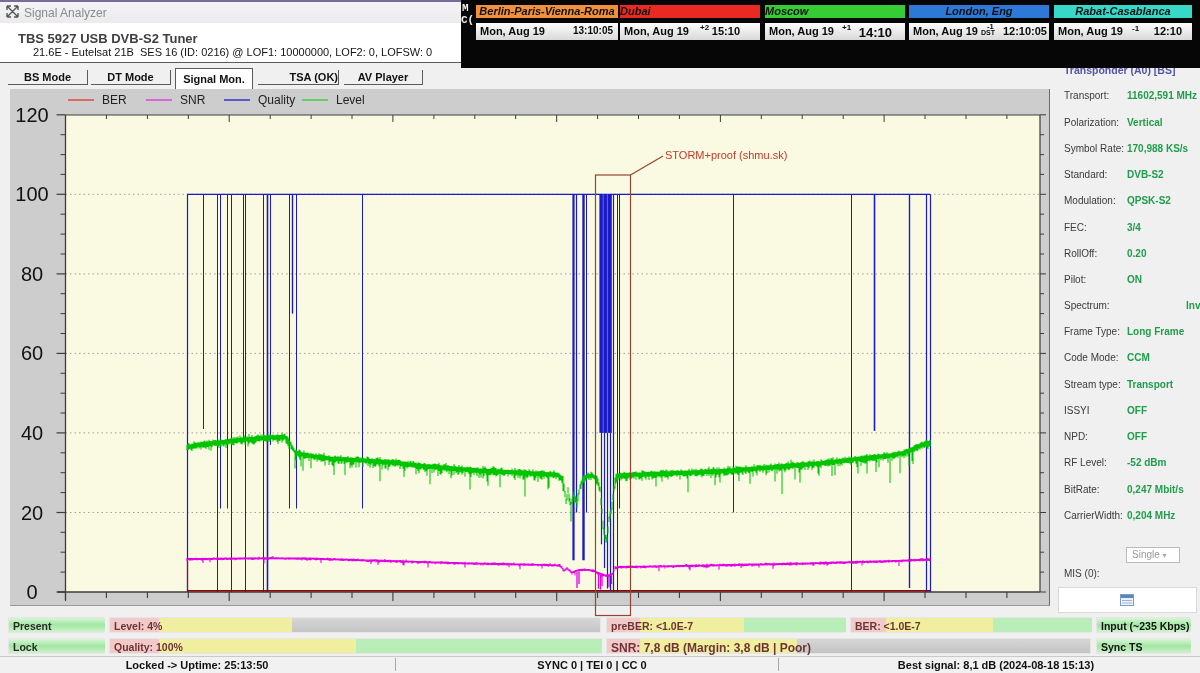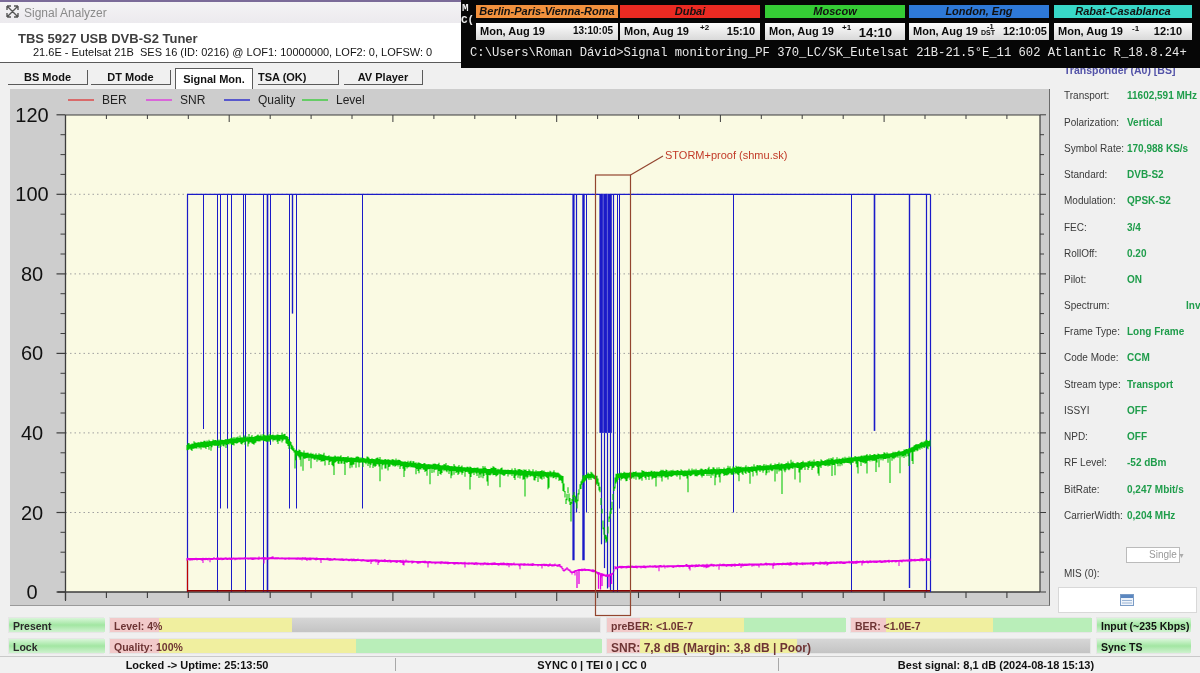--- a/index.html
+++ b/index.html
@@ -17,21 +17,21 @@
 
 <div class="abs" style="left:0;top:23px;width:1200px;height:39px;background:#ffffff"></div>
 <div class="abs bold" style="left:18px;top:31px;font-size:13px;color:#404040">TBS 5927 USB DVB-S2 Tuner</div>
 <div class="abs" style="left:33px;top:46px;font-size:11px;color:#141414">21.6E - Eutelsat 21B&nbsp; SES 16 (ID: 0216) @ LOF1: 10000000, LOF2: 0, LOFSW: 0</div>
 <div class="abs" style="left:0;top:62px;width:1200px;height:1px;background:#5a5a5a"></div>
 
 <div class="abs" style="left:0;top:63px;width:1200px;height:26px;background:#f0f0f0"></div>
 <div class="abs" style="left:8px;top:70px;width:80px;height:15px;border-bottom:1px solid #5a5a5a;border-right:1px solid #5a5a5a;font-size:11px;font-weight:bold;color:#111;text-align:center;padding-top:1px">BS Mode</div>
 <div class="abs" style="left:91px;top:70px;width:80px;height:15px;border-bottom:1px solid #5a5a5a;border-right:1px solid #5a5a5a;font-size:11px;font-weight:bold;color:#111;text-align:center;padding-top:1px">DT Mode</div>
 <div class="abs" style="left:175px;top:68px;width:78px;height:21px;background:#fff;border:1px solid #5a5a5a;border-bottom:none;font-size:11px;font-weight:bold;color:#111;text-align:center;padding-top:4px">Signal Mon.</div>
-<div class="abs" style="left:258px;top:70px;width:81px;height:15px;border-bottom:1px solid #5a5a5a;border-right:1px solid #5a5a5a;font-size:11px;font-weight:bold;color:#111;text-align:left;padding-top:1px">TSA (OK)</div>
+<div class="abs" style="left:258px;top:70px;width:81px;height:15px;border-bottom:1px solid #5a5a5a;border-right:1px solid #5a5a5a;font-size:11px;font-weight:bold;color:#111;text-align:right;padding-top:1px">TSA (OK)</div>
 <div class="abs" style="left:344px;top:70px;width:79px;height:15px;border-bottom:1px solid #5a5a5a;border-right:1px solid #5a5a5a;font-size:11px;font-weight:bold;color:#111;text-align:center;padding-top:1px">AV Player</div>
 
 <div class="abs" style="left:10px;top:89px;width:1040px;height:517px;background:#cdcdcd;border-right:1px solid #6a6a6a;border-bottom:1px solid #9a9a9a"></div>
 
 <div class="abs" style="left:68px;top:99px;width:26px;height:2px;background:#d96a6a"></div>
 <div class="abs" style="left:102px;top:93px;font-size:12px;color:#222">BER</div>
 <div class="abs" style="left:146px;top:99px;width:26px;height:2px;background:#d966d9"></div>
 <div class="abs" style="left:180px;top:93px;font-size:12px;color:#222">SNR</div>
 <div class="abs" style="left:224px;top:99px;width:26px;height:2px;background:#5858cc"></div>
 <div class="abs" style="left:258px;top:93px;font-size:12px;color:#222">Quality</div>
@@ -239,21 +239,21 @@
 <div class="abs bold" style="left:1127px;top:405px;font-size:10px;color:#1f9d4b">OFF</div>
 <div class="abs" style="left:1064px;top:431px;font-size:10px;color:#3a3a3a">NPD:</div>
 <div class="abs bold" style="left:1127px;top:431px;font-size:10px;color:#1f9d4b">OFF</div>
 <div class="abs" style="left:1064px;top:457px;font-size:10px;color:#3a3a3a">RF Level:</div>
 <div class="abs bold" style="left:1127px;top:457px;font-size:10px;color:#1f9d4b">-52 dBm</div>
 <div class="abs" style="left:1064px;top:484px;font-size:10px;color:#3a3a3a">BitRate:</div>
 <div class="abs bold" style="left:1127px;top:484px;font-size:10px;color:#1f9d4b">0,247 Mbit/s</div>
 <div class="abs" style="left:1064px;top:510px;font-size:10px;color:#3a3a3a">CarrierWidth:</div>
 <div class="abs bold" style="left:1127px;top:510px;font-size:10px;color:#1f9d4b">0,204 MHz</div>
 <div class="abs" style="left:1064px;top:568px;font-size:10px;color:#3a3a3a">MIS (0):</div>
-<div class="abs" style="left:1126px;top:547px;width:54px;height:16px;background:#fff;border:1px solid #bbb;font-size:10px;color:#999;padding:1px 0 0 22px">Single <span style="font-size:8px;color:#aaa">▾</span></div>
+<div class="abs" style="left:1126px;top:547px;width:54px;height:16px;background:#fff;border:1px solid #bbb;font-size:10px;color:#999;padding:1px 0 0 5px">Single <span style="font-size:8px;color:#aaa">▾</span></div>
 <div class="abs" style="left:1058px;top:587px;width:139px;height:26px;background:#fff;border:1px solid #d8d8d8"></div>
 <svg class="abs" style="left:1120px;top:594px" width="14" height="12" viewBox="0 0 14 12">
 <rect x="0.5" y="0.5" width="13" height="11" fill="#eef3fa" stroke="#7a9cc6"></rect>
     <rect x="1" y="1" width="12" height="3" fill="#5b87c0"></rect>
 <line x1="2" y1="6.5" x2="12" y2="6.5" stroke="#9ab4d4"></line>
     <line x1="2" y1="9" x2="12" y2="9" stroke="#9ab4d4"></line>
 </svg>
 
 <div class="abs" style="left:8px;top:617px;width:96px;height:16px;background:linear-gradient(#d6d6d6,#c4c4c4);border:1px solid #e6e6e6">
     <div style="position:absolute;left:0px;top:0;width:96px;height:14px;background:linear-gradient(#d8f6d8,#a2e6a2 50%,#cff2cf)"></div>
@@ -308,39 +308,38 @@
 <div class="abs bold" style="left:896px;top:659px;width:200px;text-align:center;font-size:11px;color:#111">Best signal: 8,1 dB (2024-08-18 15:13)</div>
 
 <div class="abs" style="left:461px;top:0;width:739px;height:68px;background:#060606;overflow:hidden">
  <div class="abs" style="left:1px;top:2px;font-family:'Liberation Mono',monospace;font-size:11px;font-weight:bold;color:#eee">M</div>
  <div class="abs" style="left:0px;top:14px;font-family:'Liberation Mono',monospace;font-size:11px;font-weight:bold;color:#eee">C(</div>
 <div class="abs" style="left:15px;top:5px;width:142px;height:13px;background:#f2913d;font-size:11px;font-weight:bold;font-style:italic;color:#111;text-align:center;line-height:13px">Berlin-Paris-Vienna-Roma</div>
 <div class="abs" style="left:15px;top:23px;width:142px;height:17px;background:linear-gradient(#fdfdfd,#d9d9d9)">
       <span style="position:absolute;left:4px;top:2px;font-size:11px;font-weight:bold;color:#0a0a0a">Mon, Aug 19</span>
       <span style="position:absolute;right:5px;top:2px;font-size:10px;font-weight:bold;color:#0a0a0a">13:10:05</span>
     </div>
-<div class="abs" style="left:159px;top:5px;width:140px;height:13px;background:#ea2a22;font-size:11px;font-weight:bold;font-style:italic;color:#111;text-align:center;line-height:13px">Dubai</div>
+<div class="abs" style="left:159px;top:5px;width:140px;height:13px;background:#ea2a22;font-size:11px;font-weight:bold;font-style:italic;color:#111;line-height:13px">Dubai</div>
 <div class="abs" style="left:159px;top:23px;width:140px;height:17px;background:linear-gradient(#fdfdfd,#d9d9d9)">
       <span style="position:absolute;left:4px;top:2px;font-size:11px;font-weight:bold;color:#0a0a0a">Mon, Aug 19</span>
-      <span style="position:absolute;right:5px;top:2px;font-size:11px;font-weight:bold;color:#0a0a0a">15:10</span>
-    </div>
-<div class="abs" style="left:304px;top:5px;width:140px;height:13px;background:#35cc35;font-size:11px;font-weight:bold;font-style:italic;color:#111;text-align:center;line-height:13px">Moscow</div>
+      <span style="position:absolute;right:20px;top:2px;font-size:11px;font-weight:bold;color:#0a0a0a">15:10</span>
+    </div>
+<div class="abs" style="left:304px;top:5px;width:140px;height:13px;background:#35cc35;font-size:11px;font-weight:bold;font-style:italic;color:#111;line-height:13px">Moscow</div>
 <div class="abs" style="left:304px;top:23px;width:140px;height:17px;background:linear-gradient(#fdfdfd,#d9d9d9)">
       <span style="position:absolute;left:4px;top:2px;font-size:11px;font-weight:bold;color:#0a0a0a">Mon, Aug 19</span>
       <span style="position:absolute;right:13px;top:2px;font-size:13px;font-weight:bold;color:#0a0a0a">14:10</span>
     </div>
 <div class="abs" style="left:448px;top:5px;width:140px;height:13px;background:#2e79d8;font-size:11px;font-weight:bold;font-style:italic;color:#111;text-align:center;line-height:13px">London, Eng</div>
 <div class="abs" style="left:448px;top:23px;width:140px;height:17px;background:linear-gradient(#fdfdfd,#d9d9d9)">
       <span style="position:absolute;left:4px;top:2px;font-size:11px;font-weight:bold;color:#0a0a0a">Mon, Aug 19</span>
       <span style="position:absolute;right:2px;top:2px;font-size:11px;font-weight:bold;color:#0a0a0a">12:10:05</span>
     </div>
 <div class="abs" style="left:593px;top:5px;width:138px;height:13px;background:#38d8c8;font-size:11px;font-weight:bold;font-style:italic;color:#111;text-align:center;line-height:13px">Rabat-Casablanca</div>
 <div class="abs" style="left:593px;top:23px;width:138px;height:17px;background:linear-gradient(#fdfdfd,#d9d9d9)">
       <span style="position:absolute;left:4px;top:2px;font-size:11px;font-weight:bold;color:#0a0a0a">Mon, Aug 19</span>
       <span style="position:absolute;right:10px;top:2px;font-size:11px;font-weight:bold;color:#0a0a0a">12:10</span>
     </div>
 <div class="abs" style="left:239px;top:23px;font-size:8px;font-weight:bold;color:#0a0a0a">+2</div>
 <div class="abs" style="left:381px;top:23px;font-size:8px;font-weight:bold;color:#0a0a0a">+1</div>
 <div class="abs" style="left:671px;top:24px;font-size:8px;font-weight:bold;color:#0a0a0a">-1</div>
 <div class="abs" style="left:526px;top:22px;font-size:7.5px;font-weight:bold;color:#0a0a0a">-1</div>
 <div class="abs" style="left:520px;top:29px;font-size:7px;font-weight:bold;color:#0a0a0a">DST</div>
- <div class="abs" style="left:9px;top:46px;font-family:'Liberation Mono',monospace;font-size:12.2px;color:#e9e9e9;white-space:pre">C:\Users\Roman Dávid&gt;Signal monitoring_PF 370_LC/SK_Eutelsat 21B-21.5°E_11 602 Atlantic R_18.8.24+</div>
 </div>
 
 </body></html>

